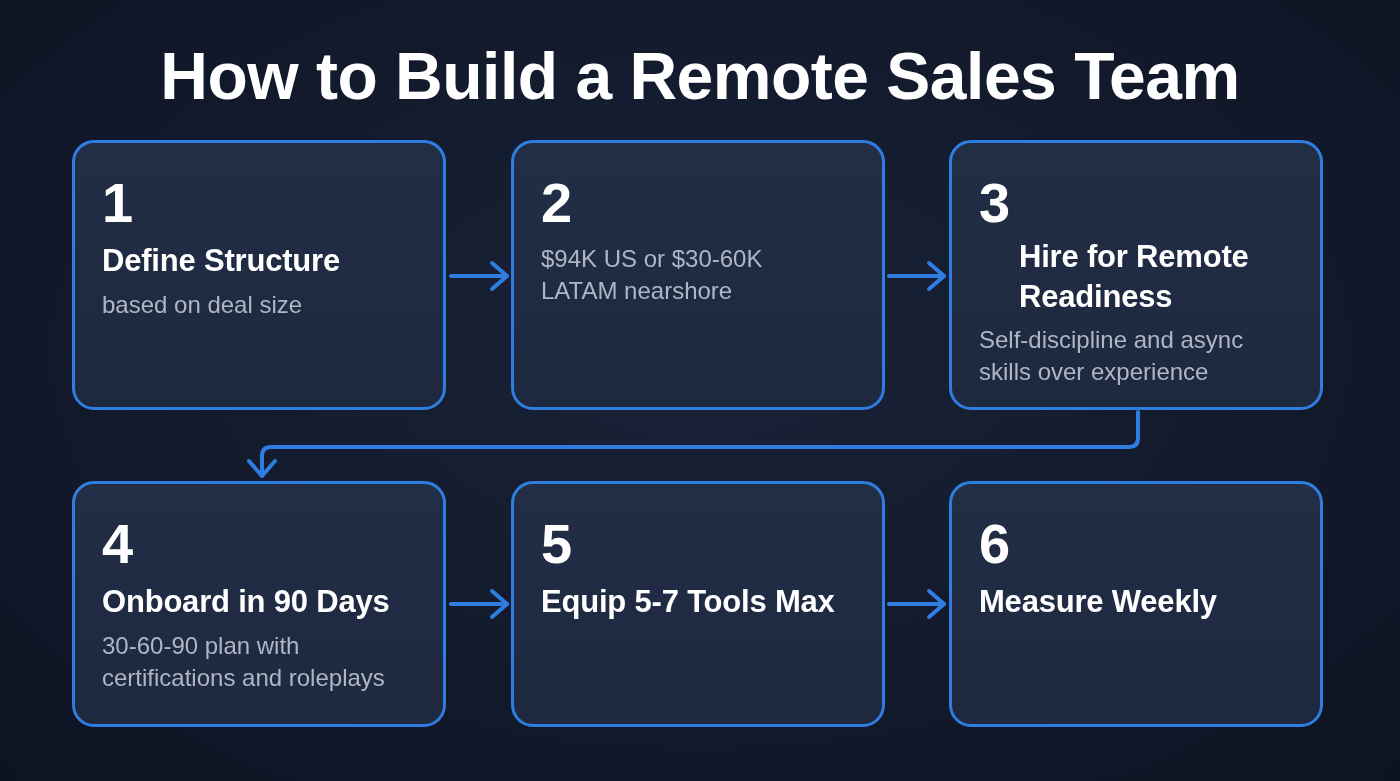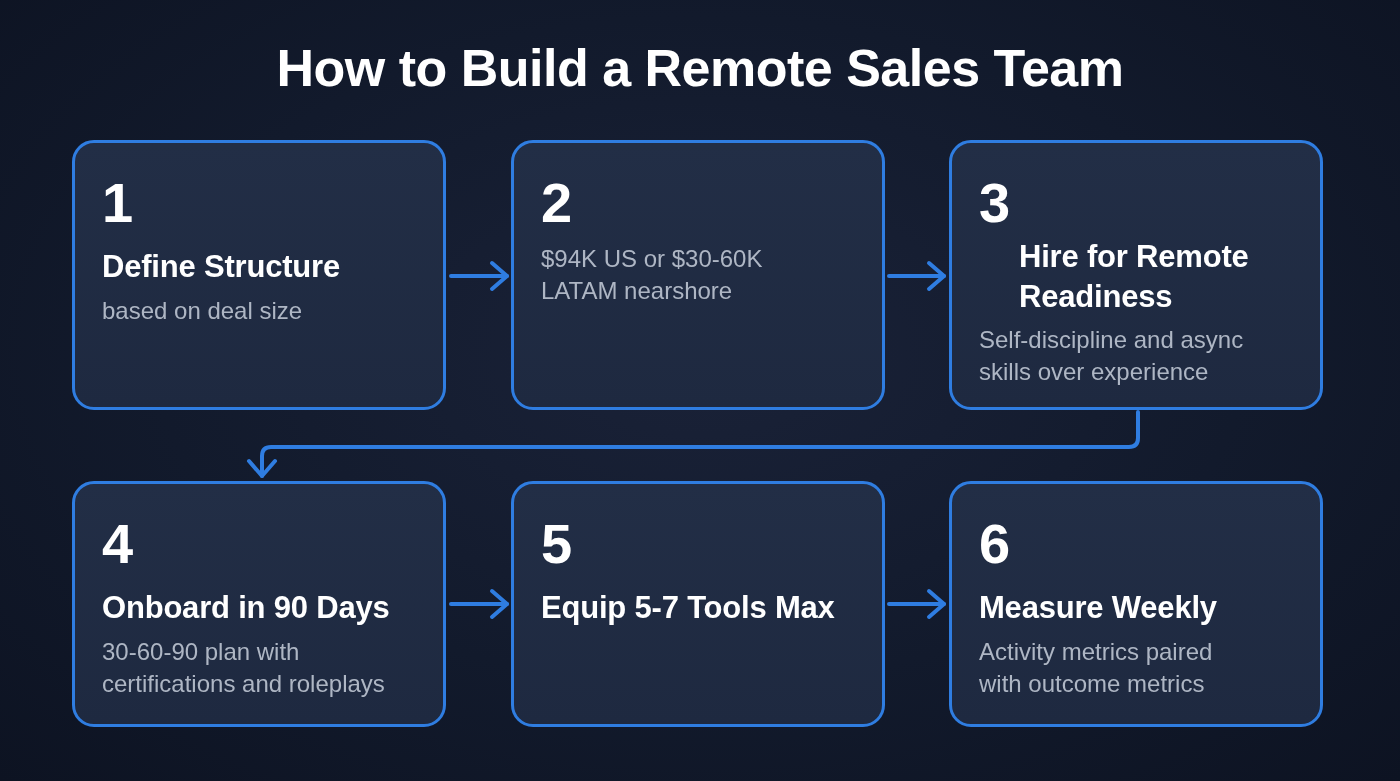--- a/index.html
+++ b/index.html
@@ -14,21 +14,21 @@
       overflow: hidden;
       font-family: "Liberation Sans", "DejaVu Sans", sans-serif;
       color: #ffffff;
     }
     .title {
       position: absolute;
       left: 0;
       top: 38px;
       width: 1400px;
       text-align: center;
-      font-size: 52px;
+      font-size: 66px;
       font-weight: bold;
       letter-spacing: -0.5px;
       color: #ffffff;
     }
     .card {
       position: absolute;
       width: 374px;
       height: 270px;
       box-sizing: border-box;
       border: 3px solid #2f7de1;
@@ -41,21 +41,21 @@
       font-weight: bold;
       line-height: 64px;
       color: #ffffff;
       margin-top: 6px;
     }
     .card .heading {
       font-size: 31px;
       font-weight: bold;
       line-height: 40px;
       color: #ffffff;
-      margin-top: 12px;
+      margin-top: 6px;
       letter-spacing: -0.2px;
     }
     .card .desc {
       font-size: 24px;
       line-height: 32px;
       color: #aeb6c4;
       margin-top: 8px;
     }
     .card.tall-head .heading {
       margin-top: 2px;
@@ -146,17 +146,13 @@
 </div>
 
 <div class="card" style="left:511px; top:481px; height:246px;">
   <div class="num">5</div>
   <div class="heading">Equip 5-7 Tools Max</div>
 </div>
 
 <div class="card" style="left:949px; top:481px; height:246px;">
   <div class="num">6</div>
   <div class="heading">Measure Weekly</div>
-  <div class="desc">
-    <div>Activity metrics paired</div>
-    <div>with outcome metrics</div>
-  </div>
 </div>
 
 </body></html>

